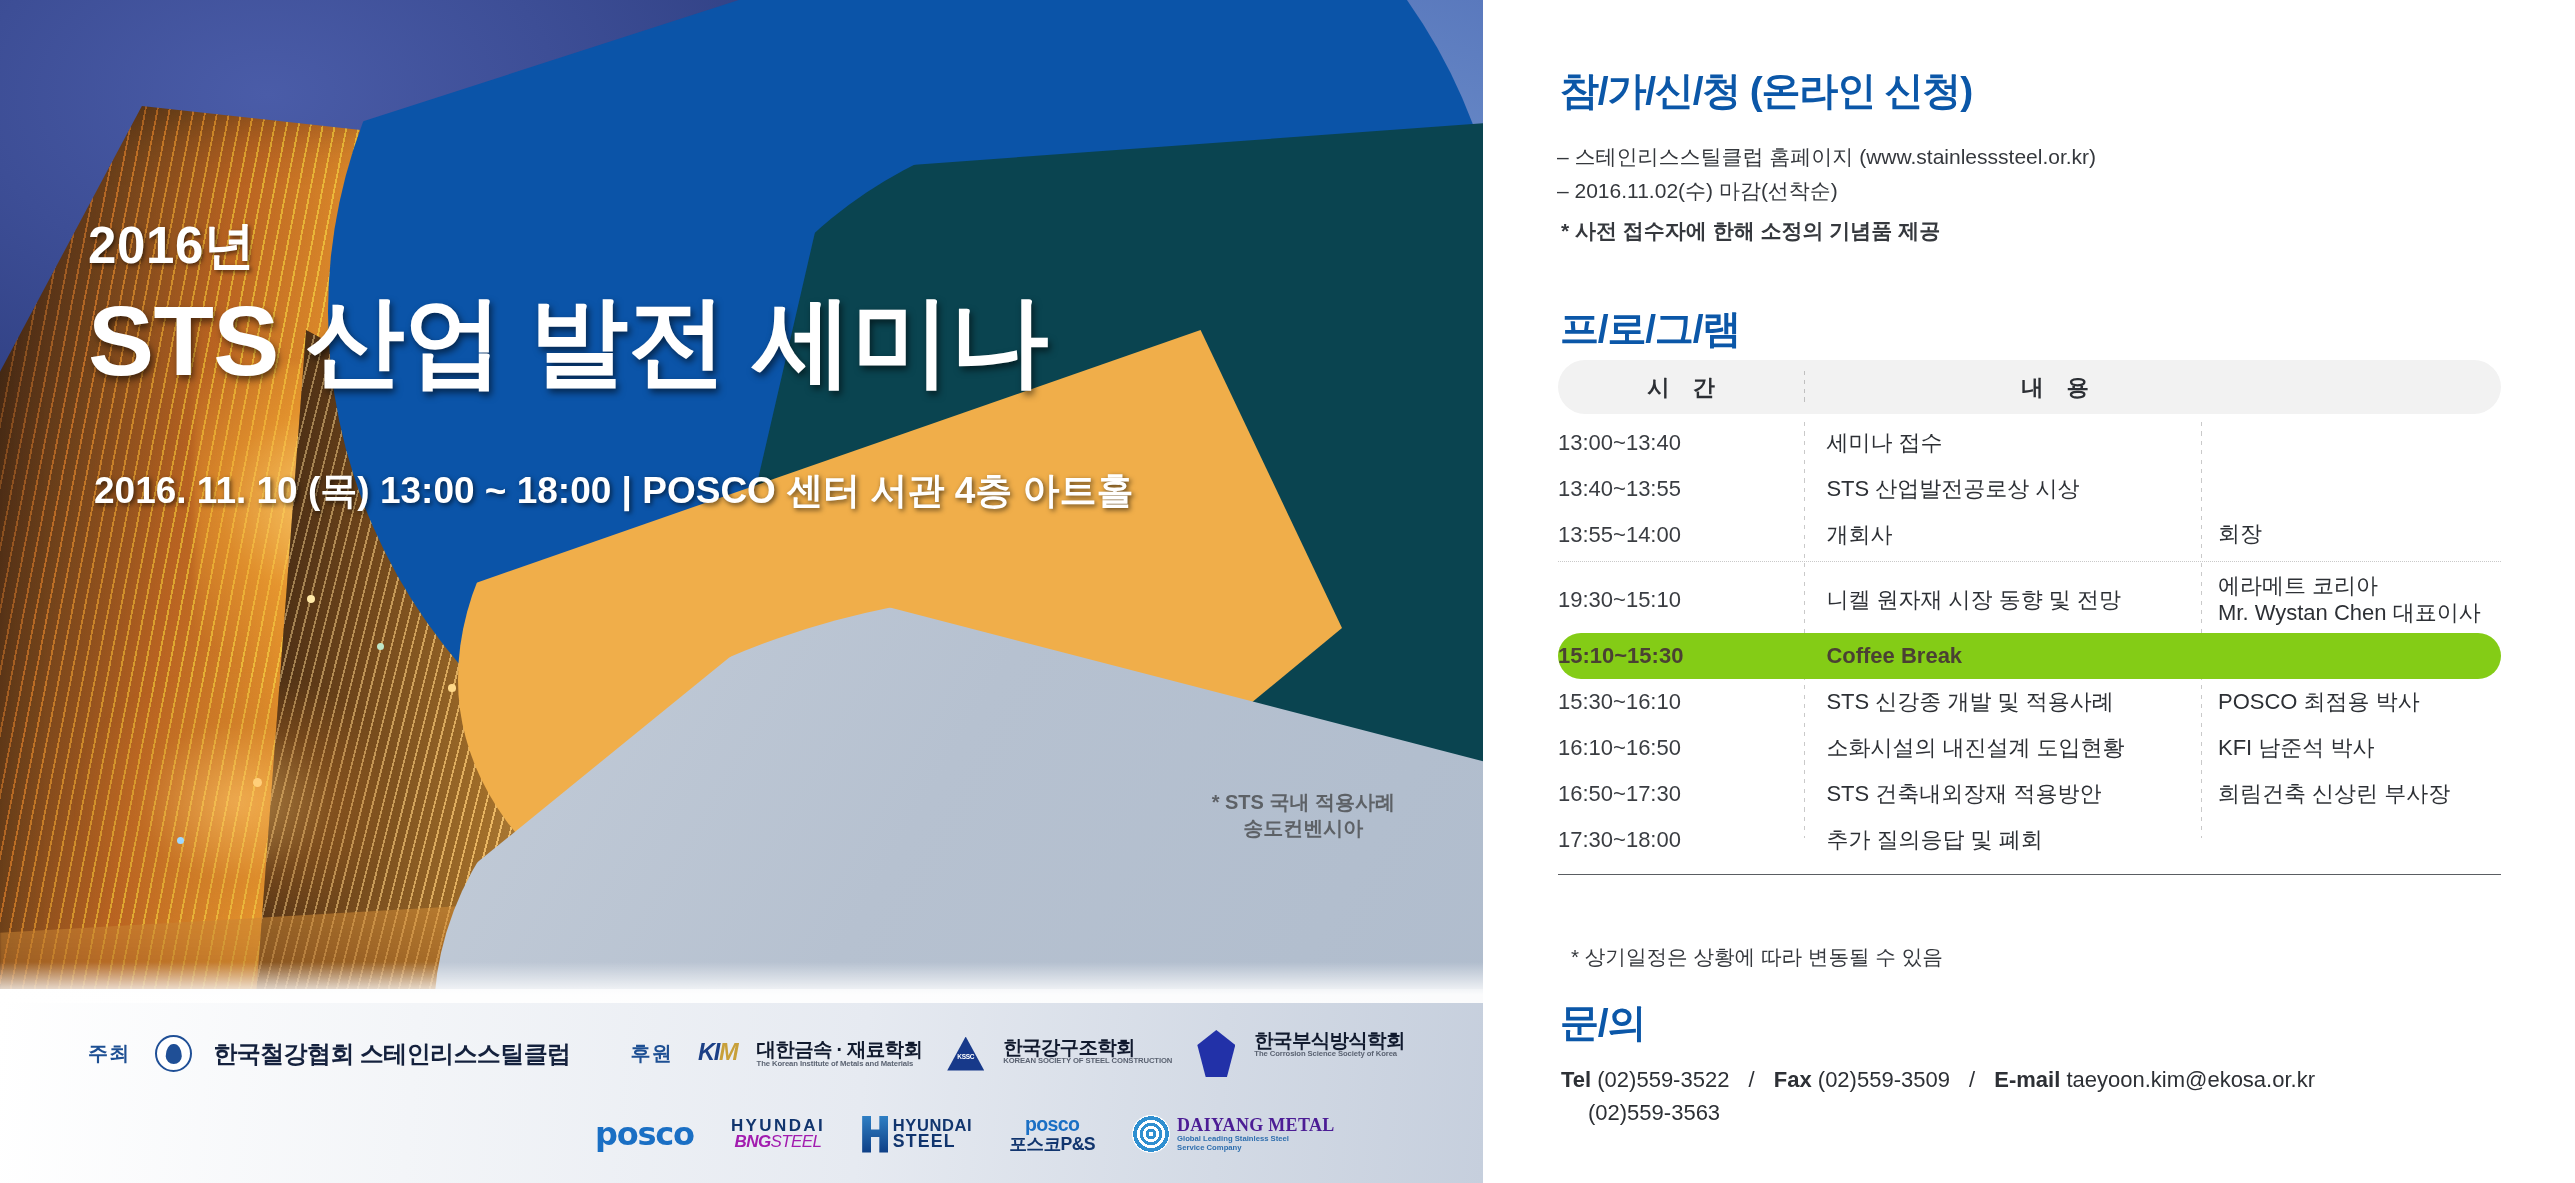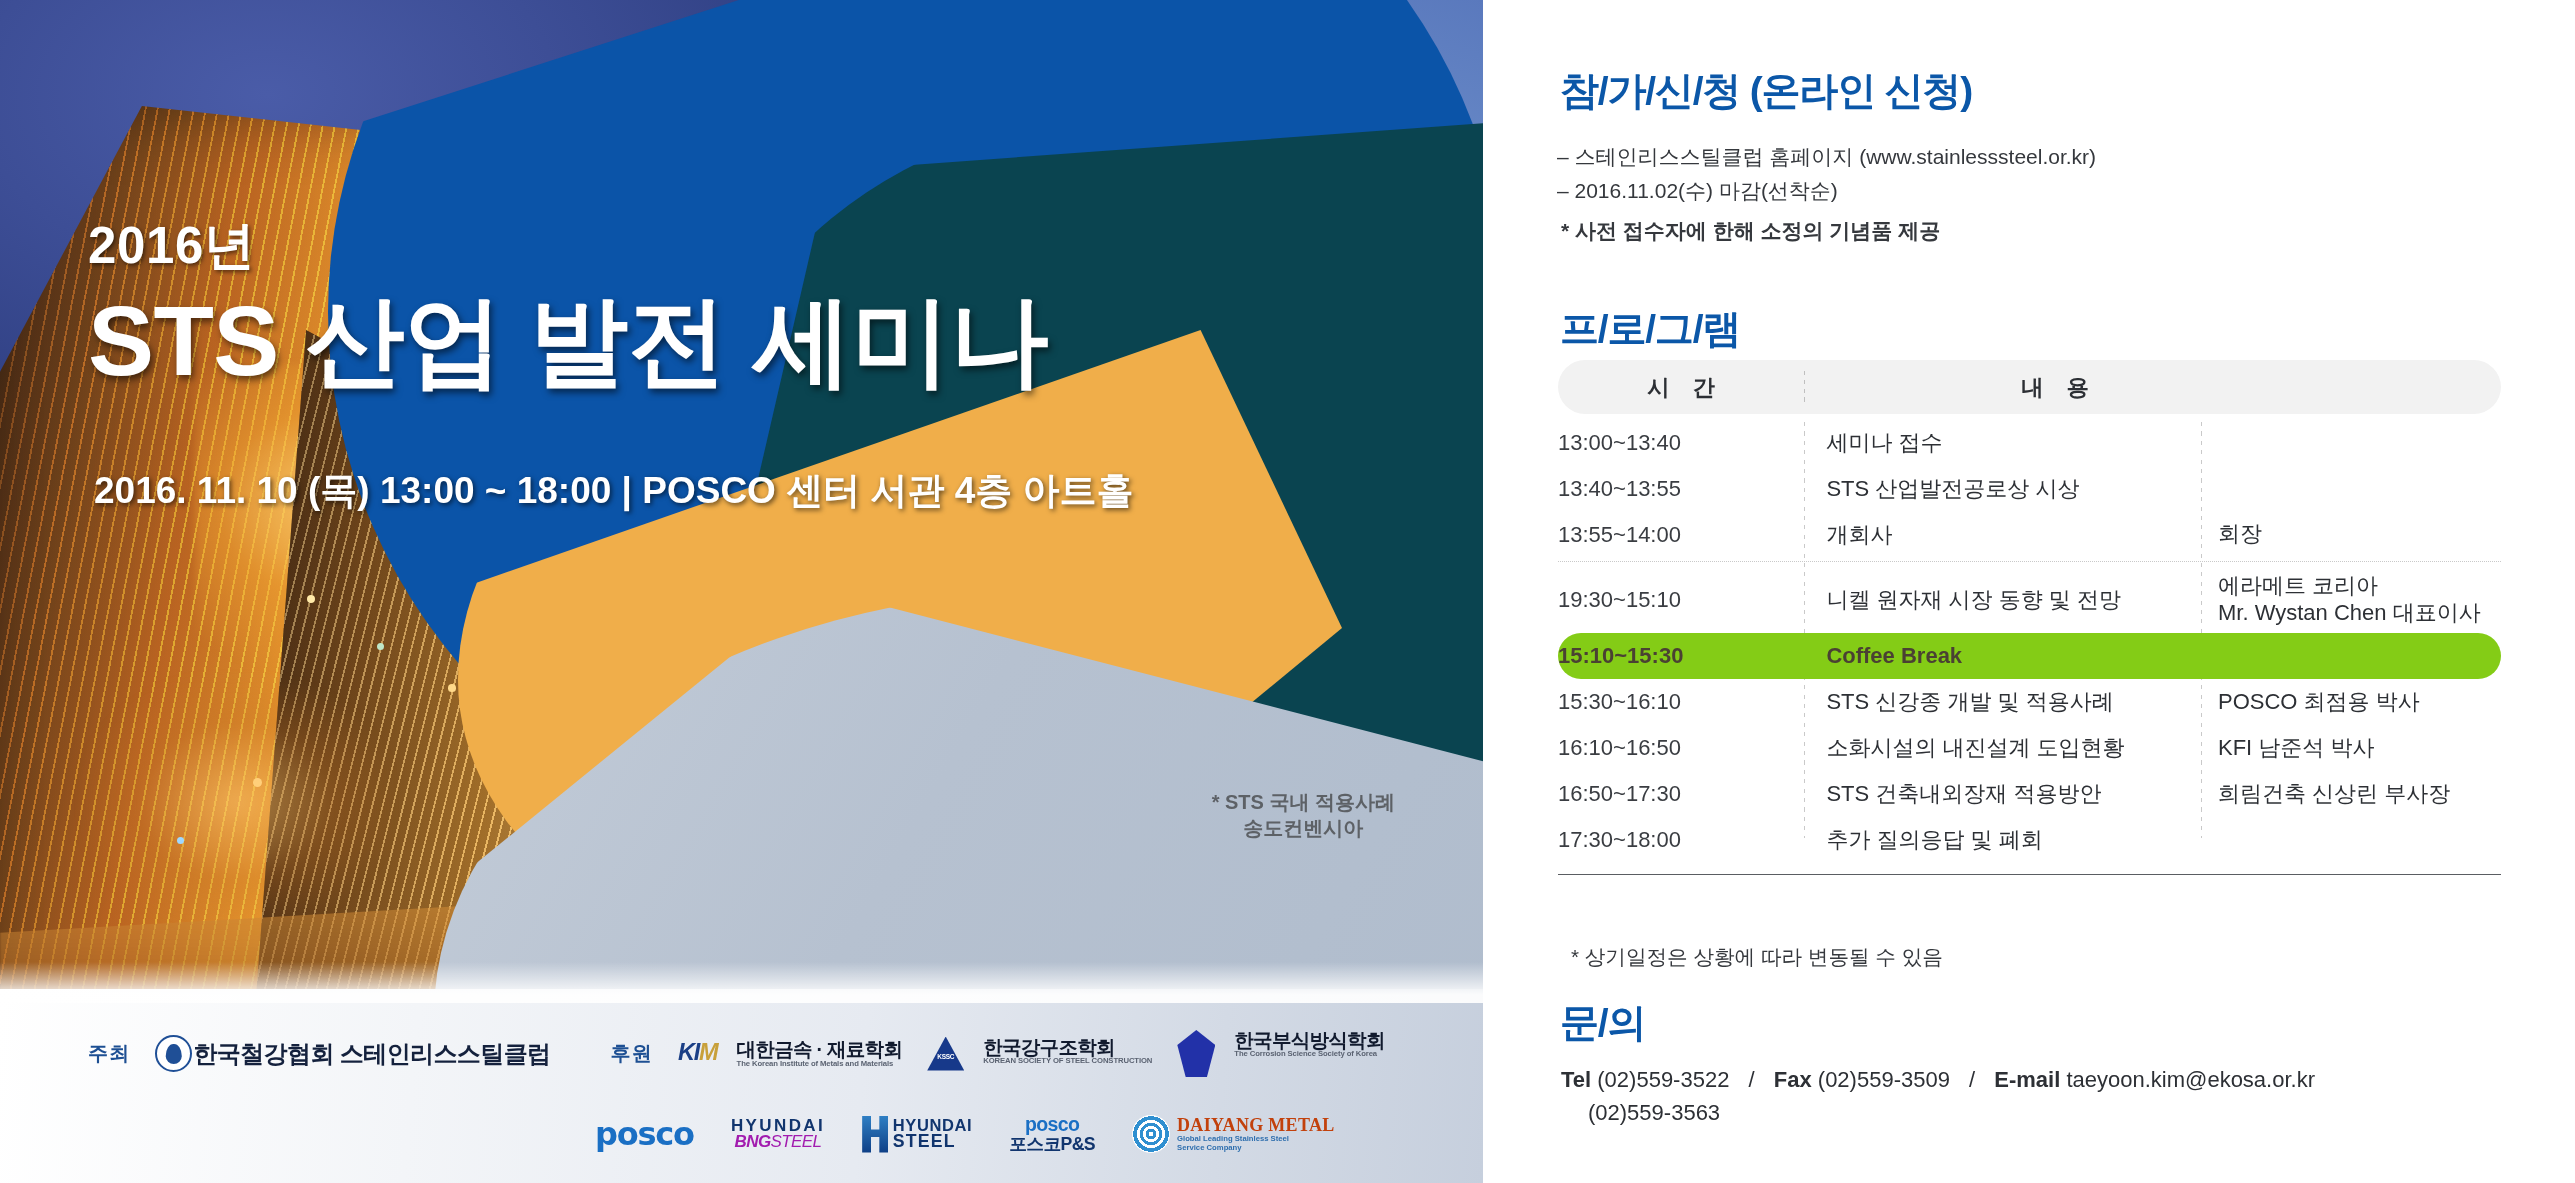--- a/index.html
+++ b/index.html
@@ -156,21 +156,21 @@
     right:88px; top:789px; font-size:20px; font-weight:700; line-height:1.32;
     color:#5d6166; text-align:center; text-shadow:none;
   }
 
   
   .strip { position:absolute; z-index:14; }
   .row1 { left:88px; bottom:107px; display:flex; align-items:center; gap:25px; }
   .row2 { left:595px; bottom:31px;  display:flex; align-items:center; gap:37px; }
   .tagword { font-size:20px; font-weight:700; color:#1d4f93; letter-spacing:1.2px; }
 
-  .org { display:flex; align-items:center; gap:1px; }
+  .org { display:flex; align-items:center; gap:21px; }
   .seal {
     width:37px; height:37px; border-radius:50%;
     border:2.4px solid #1f4f96; background:#fff; position:relative; flex:none;
   }
   .seal::after{
     content:""; position:absolute; left:50%; top:50%; transform:translate(-50%,-50%);
     width:16.5px; height:20px; border-radius:48% 48% 50% 50%/60% 60% 40% 40%;
     background:#1f4f96;
   }
   .org-name { font-size:24px; font-weight:700; color:#14213d; white-space:nowrap; letter-spacing:-0.6px; }
@@ -214,21 +214,21 @@
   .pns .p1 { font-size:19.5px; font-weight:700; color:#1a6fc4; letter-spacing:-0.6px; }
   .pns .p2 { font-size:17.7px; font-weight:800; color:#11356e; letter-spacing:-0.6px; }
   .dy { display:flex; align-items:center; gap:7px; }
   .dy .target {
     width:38px; height:38px; border-radius:50%; flex:none;
     background:
       radial-gradient(circle, #ffffff 0 8%, #2f8fd0 8% 20%, #ffffff 20% 30%,
       #2f8fd0 30% 42%, #ffffff 42% 52%, #2f8fd0 52% 66%, #ffffff 66% 76%, #2f8fd0 76% 100%);
   }
   .dy .dytxt { display:flex; flex-direction:column; line-height:1.1; }
-  .dy .d1 { font-size:18px; font-weight:700; color:#c2410c; font-family:"Liberation Serif",serif; letter-spacing:0.3px; }
+  .dy .d1 { font-size:18px; font-weight:700; color:#4c1d95; font-family:"Liberation Serif",serif; letter-spacing:0.3px; }
   .dy .d2 { font-size:7.7px; font-weight:700; color:#2f6fae; }
 
   
   .right { position:relative; width:1093px; height:1184px; background:#fff; padding:0 0 0 0; }
 
   .sec-head {
     position:absolute; font-size:39px; font-weight:800; color:#0b57a8;
     letter-spacing:-1.2px; white-space:nowrap;
   }
   .h-apply   { left:77px; top:64px; }

